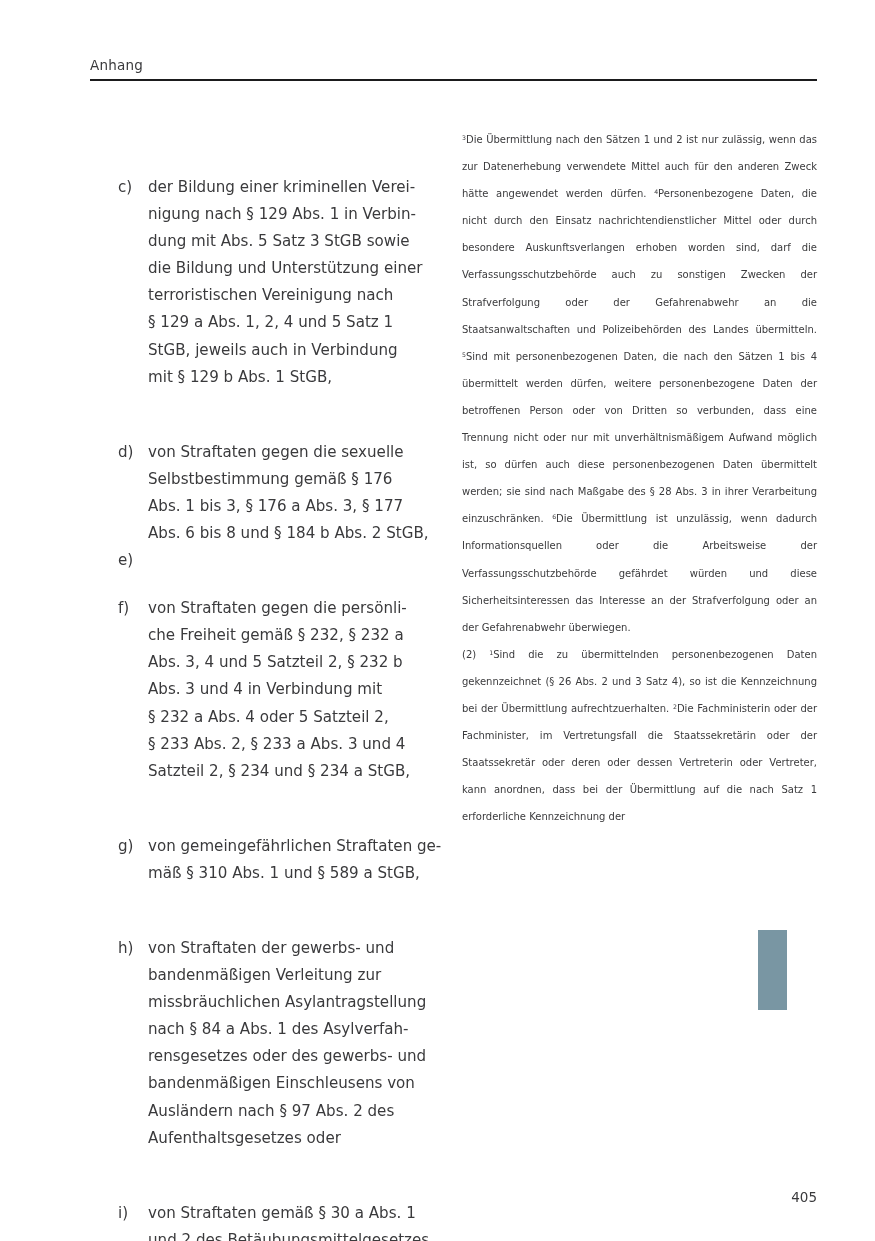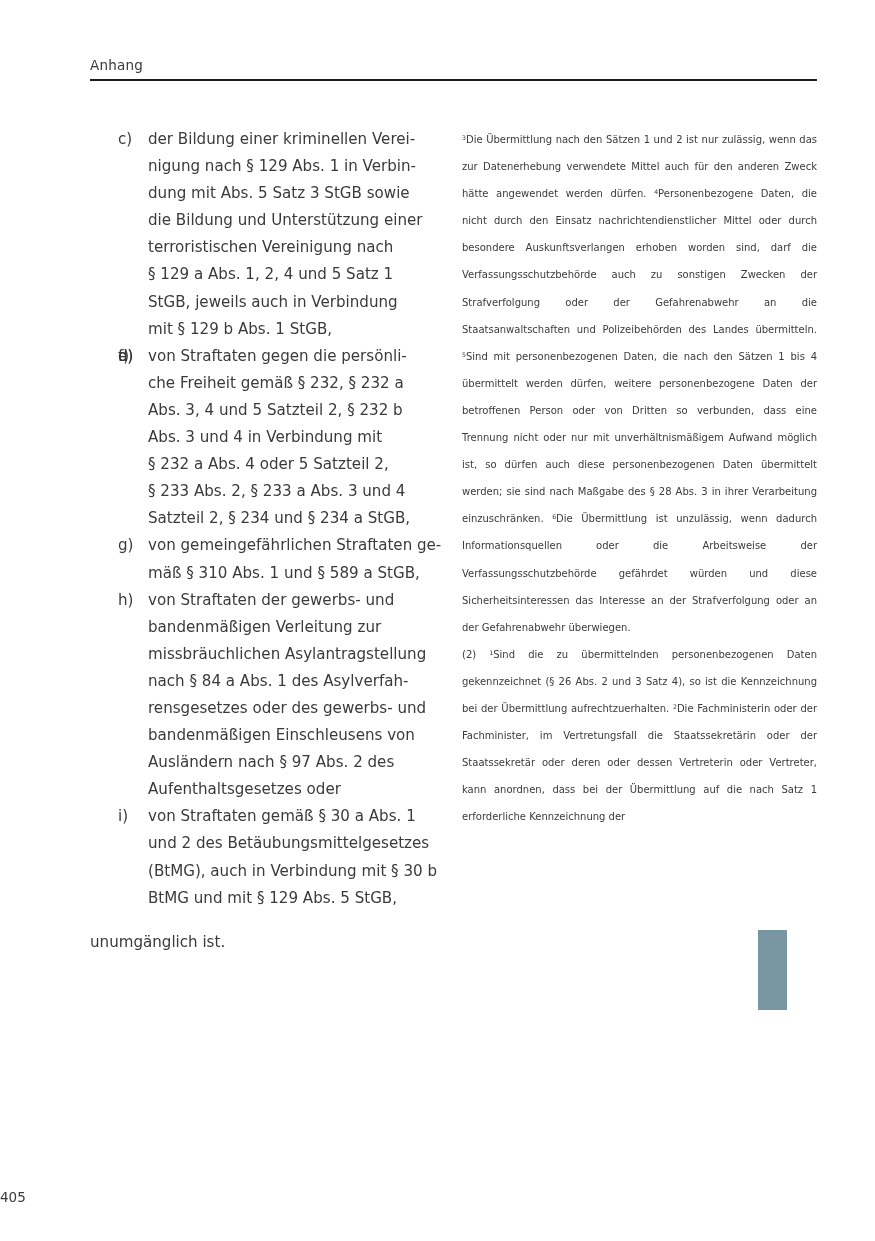--- a/index.html
+++ b/index.html
@@ -84,20 +84,21 @@
     left: 28px;
     top: 0;
     font-size: 15.1px;
     line-height: 27.1px;
     color: #3a3a3c;
     white-space: nowrap;
   }
   .law-item .item-text {
     display: block;
     white-space: pre-line;
+    margin-top: 48px;
   }
 
   .closing-line {
     font-size: 15.1px;
     line-height: 27.1px;
     color: #3a3a3c;
     padding-left: 0;
     margin-top: 17px;
   }
 
@@ -127,21 +128,21 @@
     height: 80px;
     background: #7996a3;
   }
 
   
   .folio {
     position: absolute;
     left: 0;
     top: 1188px;
     width: 817px;
-    text-align: left;
+    text-align: right;
     font-size: 13.5px;
     line-height: 18px;
     color: #3a3a3c;
   }
 </style>
 </head>
 <body>
 
 <div class="page">
 
@@ -160,20 +161,24 @@
 nigung nach § 129 Abs. 1 in Verbin-
 dung mit Abs. 5 Satz 3 StGB sowie
 die Bildung und Unterstützung einer
 terroristischen Vereinigung nach
 § 129 a Abs. 1, 2, 4 und 5 Satz 1
 StGB, jeweils auch in Verbindung
 mit § 129 b Abs. 1 StGB,</span>
           </li>
           <li class="law-item">
             <span class="marker">d)</span>
+            <span class="item-text">von Straftaten gegen die sexuelle
+Selbstbestimmung gemäß § 176
+Abs. 1 bis 3, § 176 a Abs. 3, § 177
+Abs. 6 bis 8 und § 184 b Abs. 2 StGB,</span>
           </li>
           <li class="law-item">
             <span class="marker">e)</span>
           </li>
           <li class="law-item">
             <span class="marker">f)</span>
             <span class="item-text">von Straftaten gegen die persönli-
 che Freiheit gemäß § 232, § 232 a
 Abs. 3, 4 und 5 Satzteil 2, § 232 b
 Abs. 3 und 4 in Verbindung mit

